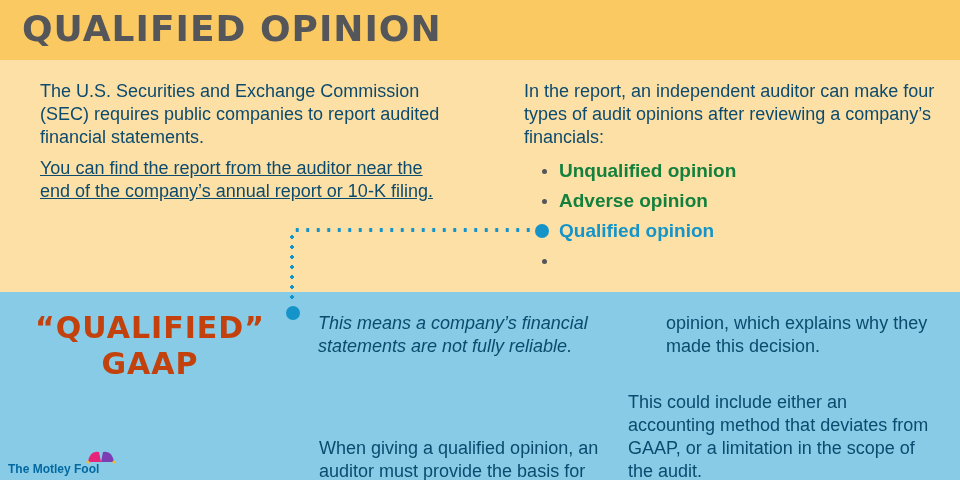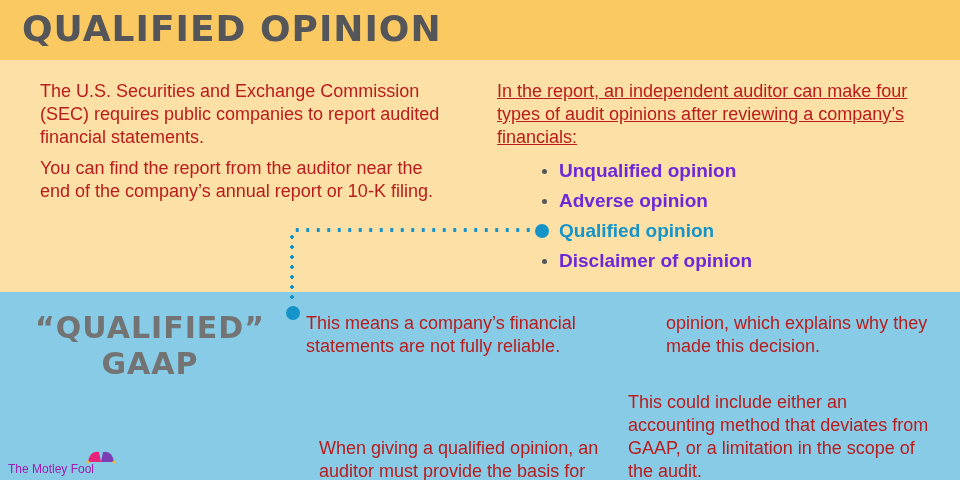--- a/index.html
+++ b/index.html
@@ -2,68 +2,68 @@
 <html><head>
 <meta charset="utf-8">
 <style>
   * { margin: 0; padding: 0; box-sizing: border-box; }
   html, body { width: 960px; height: 480px; overflow: hidden; }
   body { position: relative; font-family: "Liberation Sans", sans-serif; background: #fde0a6; }
   .header { position: absolute; left: 0; top: 0; width: 960px; height: 60px; background: #fbc962; }
   .title { position: absolute; left: 22px; top: 8px; font-family: "DejaVu Sans", sans-serif; font-weight: bold; font-size: 36px; letter-spacing: 1px; color: #55565a; }
   .top { position: absolute; left: 0; top: 60px; width: 960px; height: 232px; background: #fde0a6; }
   .bottom { position: absolute; left: 0; top: 292px; width: 960px; height: 188px; background: #87cbe6; }
-  .para { position: absolute; font-size: 18px; line-height: 23px; color: #b91c1c; }
+  .para { position: absolute; font-size: 18px; line-height: 23px; color: #0c4a6e; }
   .list { position: absolute; left: 540px; top: 156px; list-style: none; }
-  .list li { position: relative; font-size: 19px; font-weight: bold; color: #6d28d9; height: 30px; line-height: 30px; padding-left: 19px; }
+  .list li { position: relative; font-size: 19px; font-weight: bold; color: #15803d; height: 30px; line-height: 30px; padding-left: 19px; }
   .list li .bullet { position: absolute; left: 2px; top: 13px; width: 5px; height: 5px; border-radius: 50%; background: #55565a; }
   .list li.active { color: #1494c8; }
   .list li.active .bullet { left: -5px; top: 8px; width: 14px; height: 14px; background: #1494c8; }
   .dots-h { position: absolute; left: 292px; top: 228px; width: 240px; height: 4px;
     background-image: radial-gradient(circle, #1494c8 1.8px, transparent 2px); background-size: 10.5px 4px; background-repeat: repeat-x; }
   .dots-v { position: absolute; left: 290px; top: 232px; width: 4px; height: 68px;
     background-image: radial-gradient(circle, #1494c8 1.8px, transparent 2px); background-size: 4px 10px; background-repeat: repeat-y; }
   .dot-end { position: absolute; left: 286px; top: 306px; width: 14px; height: 14px; border-radius: 50%; background: #1494c8; }
-  .big { position: absolute; left: 0; top: 310px; width: 300px; text-align: center; font-family: "DejaVu Sans", sans-serif; font-weight: bold; font-size: 30px; line-height: 36px; color: #737373; letter-spacing: 1px; }
+  .big { position: absolute; left: 0; top: 310px; width: 300px; text-align: center; font-family: "DejaVu Sans", sans-serif; font-weight: bold; font-size: 30px; line-height: 36px; color: #c2410c; letter-spacing: 1px; }
   .logo { position: absolute; left: 8px; top: 448px; width: 110px; height: 30px; }
-  .logo-text { position: absolute; left: 0; top: 14px; font-size: 12px; font-weight: normal; color: #a21caf; white-space: nowrap; }
+  .logo-text { position: absolute; left: 0; top: 14px; font-size: 12px; font-weight: bold; color: #0369a1; white-space: nowrap; }
   .jester { position: absolute; left: 78px; top: 0; }
 </style>
 </head>
 <body>
 
 <div class="header">
   <div class="title">QUALIFIED OPINION</div>
 </div>
 
 <div class="top"></div>
 <div class="bottom"></div>
 
 <div class="para" style="left:40px; top:80px; width:420px;">The U.S. Securities and Exchange Commission (SEC) requires public companies to report audited financial statements.</div>
-<div class="para" style="left:40px; top:157px; width:410px;">You can find the report from the auditor near the end of the company’s annual report or 10-K filing.</div>
+<div class="para" style="left:40px; top:157px; width:410px;text-decoration:underline;">You can find the report from the auditor near the end of the company’s annual report or 10-K filing.</div>
 
-<div class="para" style="left:497px; top:80px; width:430px;text-decoration:underline;">In the report, an independent auditor can make four types of audit opinions after reviewing a company’s financials:</div>
+<div class="para" style="left:524px; top:80px; width:430px;">In the report, an independent auditor can make four types of audit opinions after reviewing a company’s financials:</div>
 
 <ul class="list">
   <li><span class="bullet"></span><span>Unqualified opinion</span></li>
   <li><span class="bullet"></span><span>Adverse opinion</span></li>
   <li class="active"><span class="bullet"></span><span>Qualified opinion</span></li>
-  <li><span class="bullet"></span><span>Disclaimer of opinion</span></li>
+  <li><span class="bullet"></span></li>
 </ul>
 
 <div class="dots-h"></div>
 <div class="dots-v"></div>
 <div class="dot-end"></div>
 
 <div class="big">
   <div>“QUALIFIED”</div>
   <div>GAAP</div>
 </div>
 
-<div class="para" style="left:306px; top:312px; width:270px;">This means a company’s financial statements are not fully reliable.</div>
+<div class="para" style="left:318px; top:312px; width:270px;font-style:italic;">This means a company’s financial statements are not fully reliable.</div>
 <div class="para" style="left:319px; top:393px; width:280px;margin-top:44px;">When giving a qualified opinion, an auditor must provide the basis for qualified</div>
 <div class="para" style="left:628px; top:312px; width:300px;margin-left:38px;">opinion, which explains why they made this decision.</div>
 <div class="para" style="left:628px; top:370px; width:305px;margin-top:21px;">This could include either an accounting method that deviates from GAAP, or a limitation in the scope of the audit.</div>
 
 <div class="logo">
   <svg class="jester" width="30" height="16" viewBox="0 0 30 16">
     <path d="M2 14 Q4 2 13 4 L15 14 Z" fill="#e8237a"></path>
     <path d="M15 14 L17 4 Q26 2 28 14 Z" fill="#7b3fb3"></path>
     <circle cx="2" cy="14" r="1.6" fill="#f5b82e"></circle>
     <circle cx="28" cy="14" r="1.6" fill="#f5b82e"></circle>

